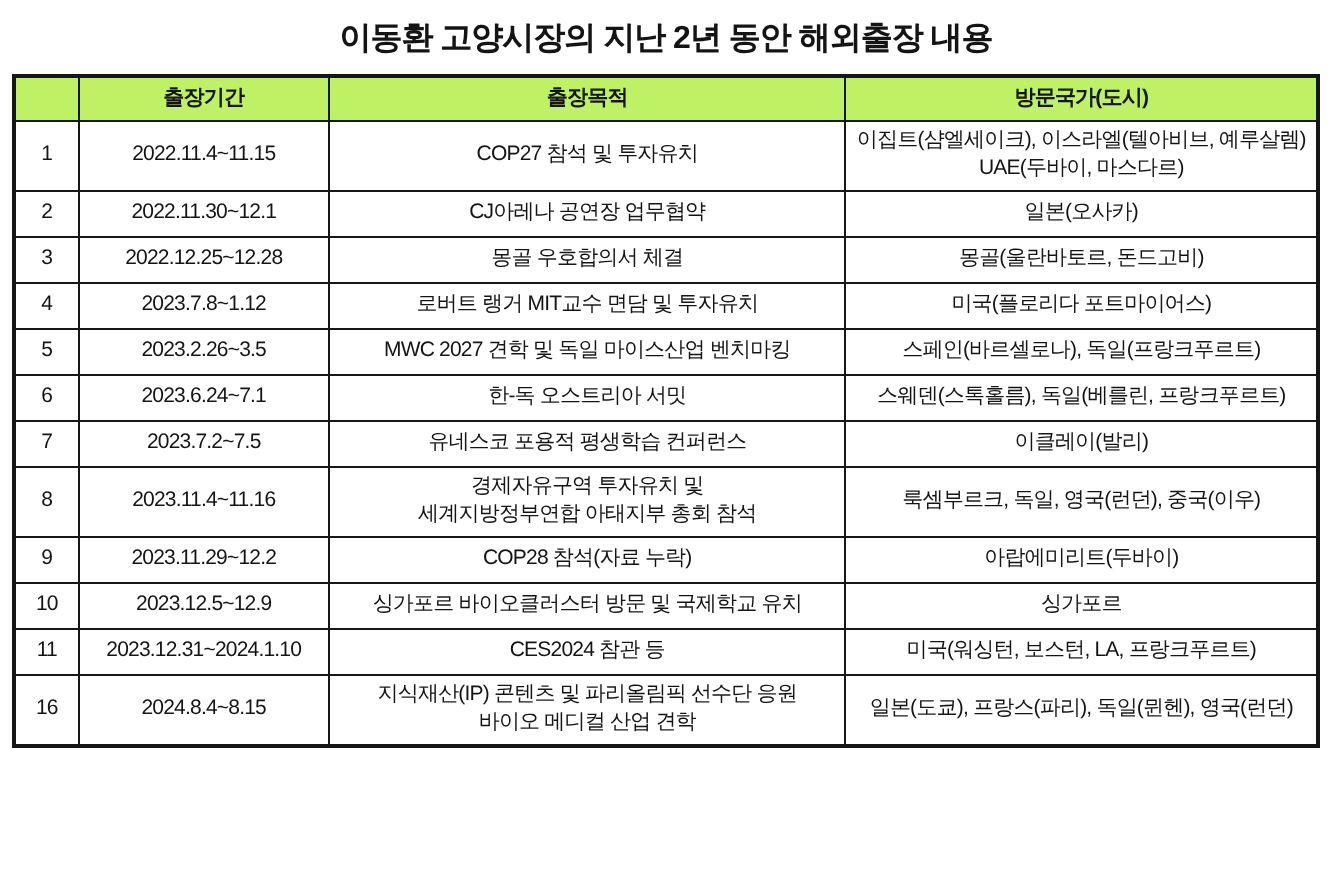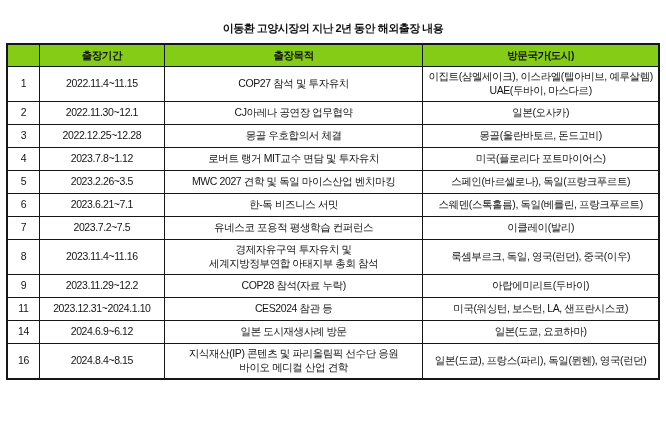--- a/index.html
+++ b/index.html
@@ -6,43 +6,43 @@
   body{
     width:666px;height:442px;
     background:#ffffff;
     color:#141414;
     font-family:"Liberation Sans","DejaVu Sans",sans-serif;
     overflow:hidden;
   }
   .title{
     text-align:center;
     font-weight:bold;
-    font-size:11px;
-    padding-top:21px;
+    font-size:16px;
+    padding-top:9px;
     letter-spacing:-0.5px;
   }
   table{
     border-collapse:collapse;
     table-layout:fixed;
     width:654px;
     margin:7px auto 0;
     border:2px solid #161616;
   }
   th,td{
     border:1px solid #161616;
     text-align:center;
     vertical-align:middle;
     font-size:10.5px;
     line-height:1.3;
     padding:1px 3px;
     letter-spacing:-0.4px;
     overflow:hidden;
   }
   th{
-    background:#84cc16;
+    background:#bef264;
     height:19px;
     font-weight:600;
   }
   td{height:20px;}
   tr.r-tall td{height:32px;}
   .col-no{width:32px;}
   .col-period{width:124px;}
   .col-purpose{width:256px;}
   .col-country{width:234px;}
   .pre{white-space:pre-line;}
@@ -94,22 +94,22 @@
       <td class="pre">미국(플로리다 포트마이어스)</td>
     </tr>
     <tr>
       <td>5</td>
       <td>2023.2.26~3.5</td>
       <td class="pre">MWC 2027 견학 및 독일 마이스산업 벤치마킹</td>
       <td class="pre">스페인(바르셀로나), 독일(프랑크푸르트)</td>
     </tr>
     <tr>
       <td>6</td>
-      <td>2023.6.21~7.1</td>
-      <td class="pre">한-독 비즈니스 서밋</td>
+      <td>2023.6.24~7.1</td>
+      <td class="pre">한-독 오스트리아 서밋</td>
       <td class="pre">스웨덴(스톡홀름), 독일(베를린, 프랑크푸르트)</td>
     </tr>
     <tr>
       <td>7</td>
       <td>2023.7.2~7.5</td>
       <td class="pre">유네스코 포용적 평생학습 컨퍼런스</td>
       <td class="pre">이클레이(발리)</td>
     </tr>
     <tr class="r-tall">
       <td>8</td>
@@ -118,30 +118,30 @@
 세계지방정부연합 아태지부 총회 참석</td>
       <td class="pre">룩셈부르크, 독일, 영국(런던), 중국(이우)</td>
     </tr>
     <tr>
       <td>9</td>
       <td>2023.11.29~12.2</td>
       <td class="pre">COP28 참석(자료 누락)</td>
       <td class="pre">아랍에미리트(두바이)</td>
     </tr>
     <tr>
+      <td>10</td>
+      <td>2023.12.5~12.9</td>
+      <td class="pre">싱가포르 바이오클러스터 방문 및 국제학교 유치</td>
+      <td class="pre">싱가포르</td>
+    </tr>
+    <tr>
       <td>11</td>
       <td>2023.12.31~2024.1.10</td>
       <td class="pre">CES2024 참관 등</td>
-      <td class="pre">미국(워싱턴, 보스턴, LA, 샌프란시스코)</td>
-    </tr>
-    <tr>
-      <td>14</td>
-      <td>2024.6.9~6.12</td>
-      <td class="pre">일본 도시재생사례 방문</td>
-      <td class="pre">일본(도쿄, 요코하마)</td>
+      <td class="pre">미국(워싱턴, 보스턴, LA, 프랑크푸르트)</td>
     </tr>
     <tr class="r-tall">
       <td>16</td>
       <td>2024.8.4~8.15</td>
       <td class="pre">지식재산(IP) 콘텐츠 및 파리올림픽 선수단 응원
 바이오 메디컬 산업 견학</td>
       <td class="pre">일본(도쿄), 프랑스(파리), 독일(뮌헨), 영국(런던)</td>
     </tr>
   </tbody>
 </table>

